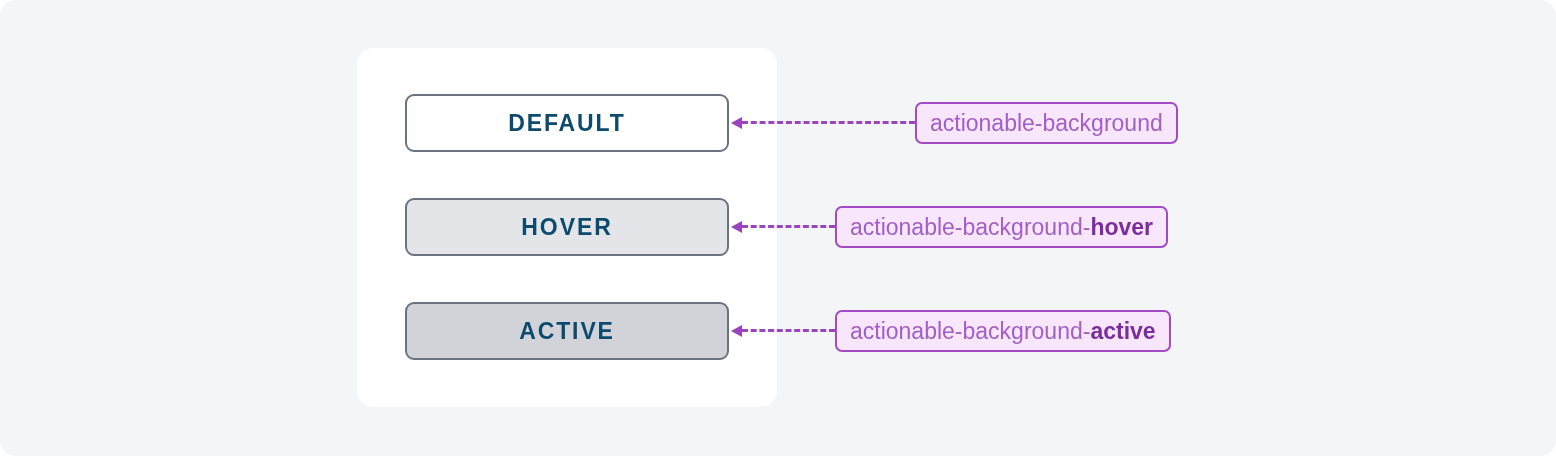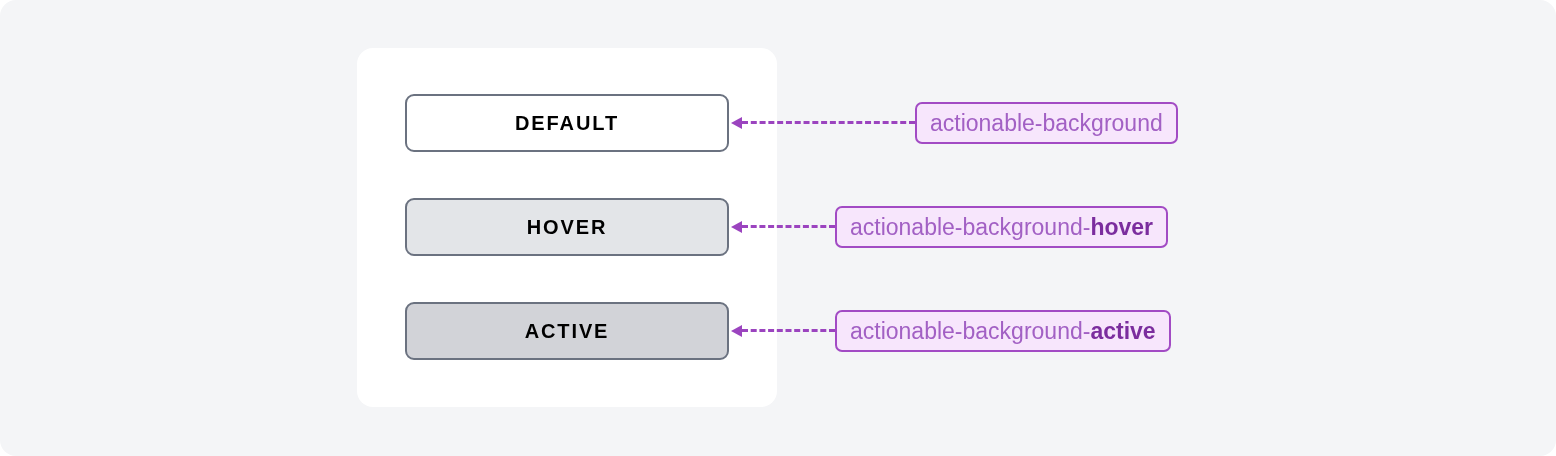--- a/index.html
+++ b/index.html
@@ -50,24 +50,24 @@
     height: 58px;
     box-sizing: border-box;
     border: 2px solid #6b7280;
     border-radius: 9px;
     display: flex;
     align-items: center;
     justify-content: center;
     cursor: pointer;
   }
   .state-button .btn-label {
-    font-size: 20px;
+    font-size: 23px;
     font-weight: bold;
     letter-spacing: 1.9px;
-    color: #000000;
+    color: #0c4a6e;
     line-height: 1;
   }
   .btn-default { background: #ffffff; }
   .btn-hover   { background: #e3e5e8; }
   .btn-active  { background: #d2d3d8; }
 
   
   .connector {
     position: absolute;
     top: 22px;

